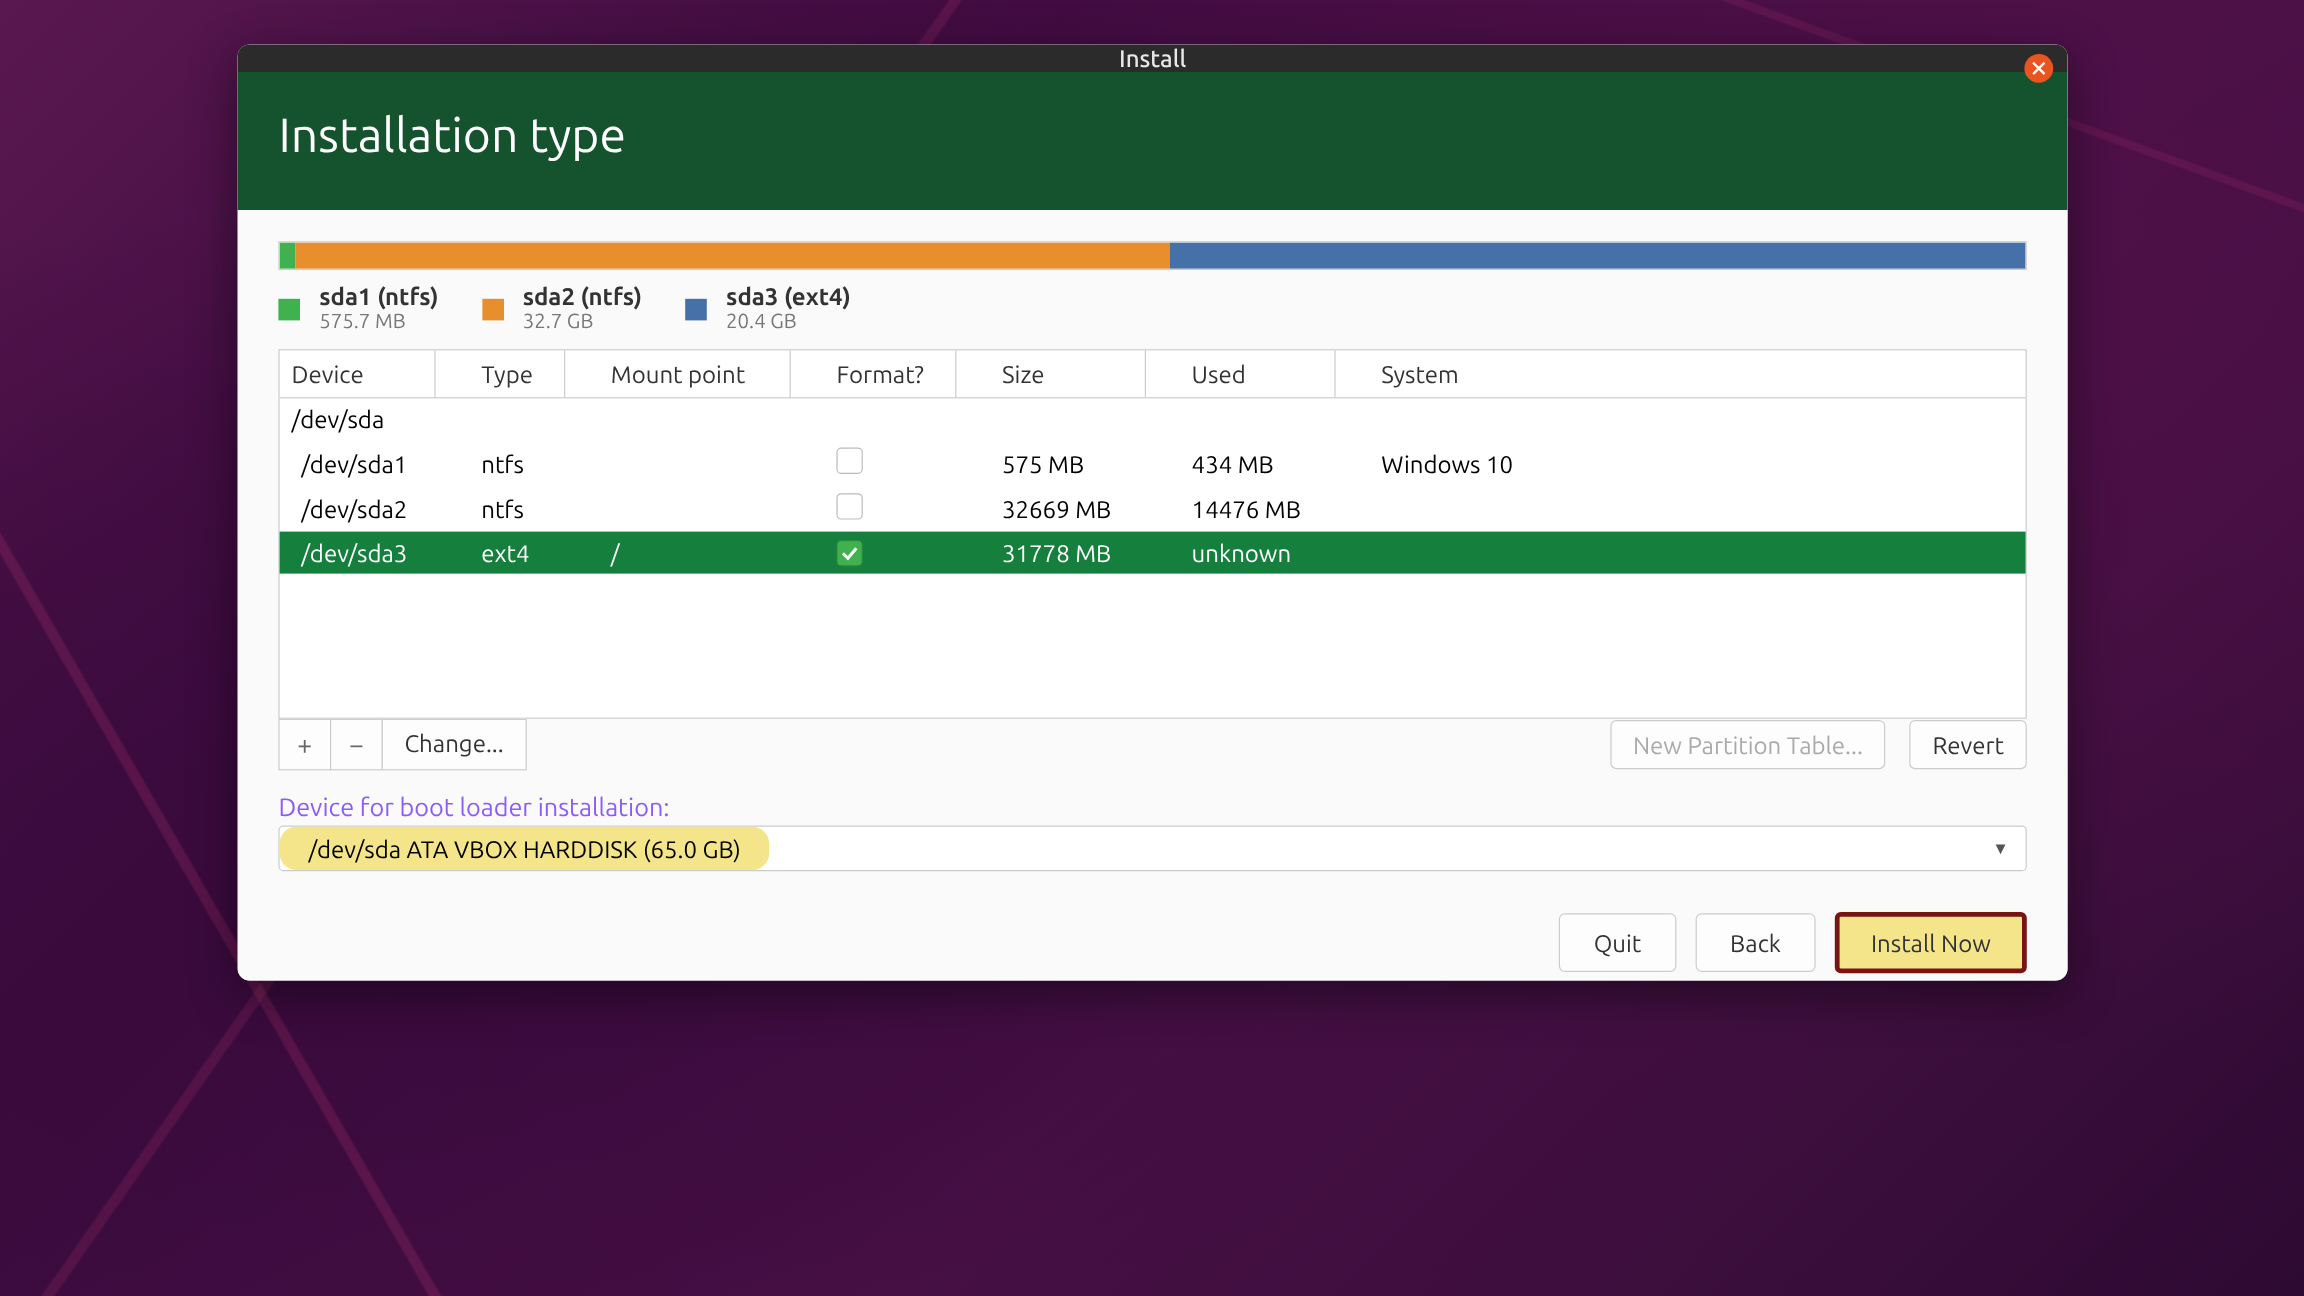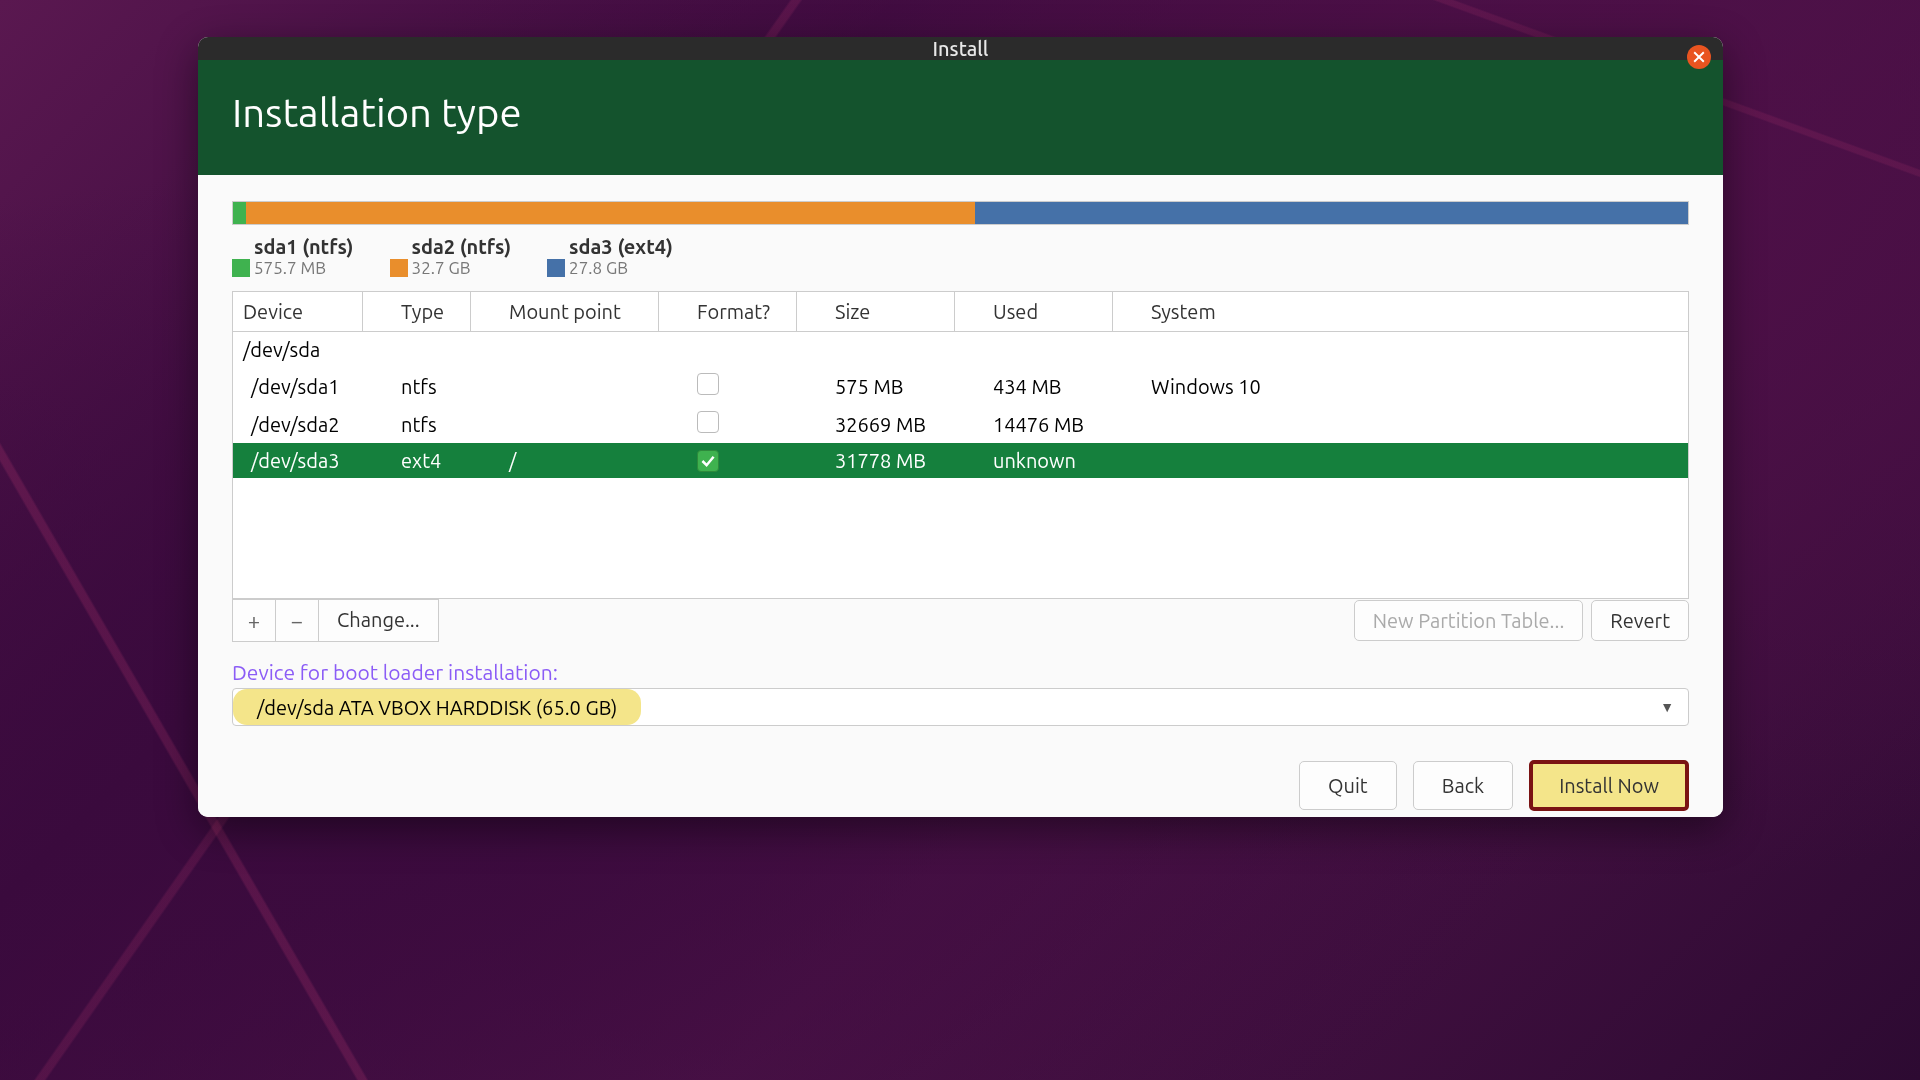--- a/index.html
+++ b/index.html
@@ -74,21 +74,21 @@
   }
   .diskbar .seg { height: 100%; }
   .seg-green  { background: #3fb24f; }
   .seg-orange { background: #e98e2c; }
   .seg-blue   { background: #4571a8; }
 
   .legend {
     display: flex; gap: 36px;
     margin: 10px 0 14px;
   }
-  .legend-item { display: flex; align-items: flex-end; gap: 4px; }
+  .legend-item { display: flex; align-items: center; gap: 16px; }
   .swatch { width: 18px; height: 18px; margin-top: 3px; flex: 0 0 auto; }
   .legend-text .lname { font-size: 20px; font-weight: 600; color: #333; }
   .legend-text .lsize { font-size: 17px; color: #777; }
 
   
   .part-table {
     border: 1px solid #ccc;
     background: #fff;
     flex-shrink: 0;
   }
@@ -226,21 +226,21 @@
           <div class="swatch" style="background:#e98e2c"></div>
           <div class="legend-text">
             <div class="lname">sda2 (ntfs)</div>
             <div class="lsize">32.7 GB</div>
           </div>
         </div>
         <div class="legend-item">
           <div class="swatch" style="background:#4571a8"></div>
           <div class="legend-text">
             <div class="lname">sda3 (ext4)</div>
-            <div class="lsize">27.8 GB</div>
+            <div class="lsize">20.4 GB</div>
           </div>
         </div>
       </div>
 
     <div class="part-table">
       <div class="pt-head">
         <div>Device</div>
         <div>Type</div>
         <div>Mount point</div>
         <div>Format?</div>
@@ -287,21 +287,21 @@
         </div>
     </div>
 
     <div class="tbl-toolbar">
       <div class="left">
         <div class="btn flat icon">+</div>
         <div class="btn flat icon">−</div>
         <div class="btn flat">Change...</div>
       </div>
       <div class="spacer"></div>
-      <div class="btn disabled" style="margin-right:8px;">New Partition Table...</div>
+      <div class="btn disabled" style="margin-right:20px;">New Partition Table...</div>
       <div class="btn">Revert</div>
     </div>
 
     <div class="bootloader-label">Device for boot loader installation:</div>
     <div class="bootloader-select">
       <div class="sel-text">/dev/sda   ATA VBOX HARDDISK (65.0 GB)</div>
       <div class="caret">▼</div>
     </div>
 
     <div class="nav-buttons">

